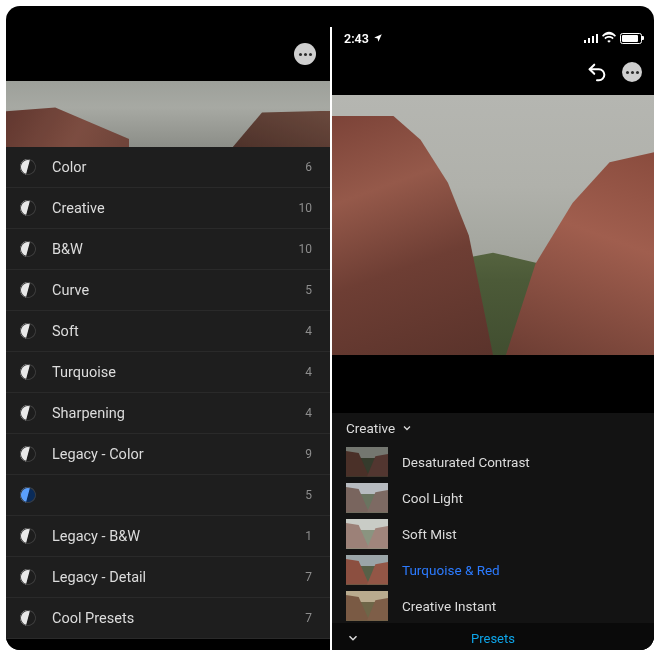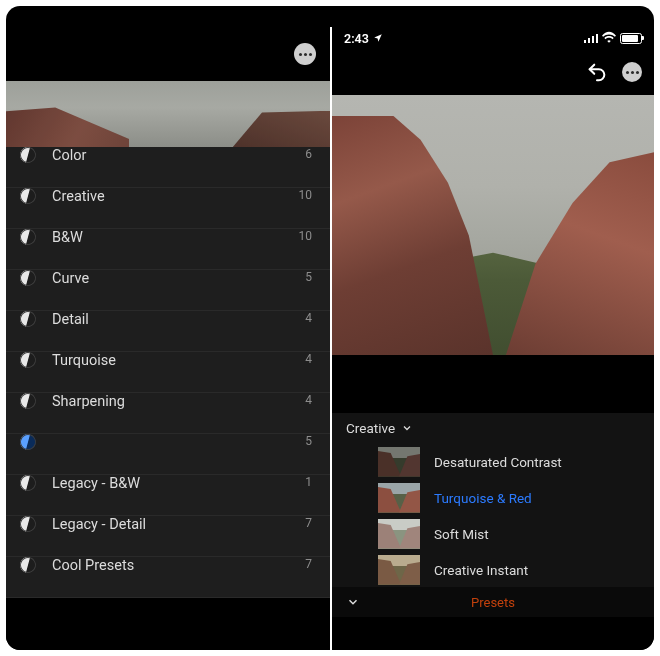--- a/index.html
+++ b/index.html
@@ -69,21 +69,21 @@
     background: linear-gradient(200deg, #7d5648, #5b3a31);
     clip-path: polygon(0 100%, 30% 5%, 100% 0, 100% 100%);
     filter: brightness(.85);
   }
 
   .cat-list {
     background: #1e1e1e;
   }
   .cat-row {
     display: flex;
-    align-items: flex-start;
+    align-items: center;
     height: 41px;
     padding: 0 18px 0 14px;
     border-bottom: 1px solid #2a2a2a;
     color: #dcdcdc;
     font-size: 14.5px;
   }
   .cat-row.selected { color: #2c7bff; }
   .cat-row .swatch {
     width: 16px; height: 16px; border-radius: 50%;
     margin-right: 16px;
@@ -156,42 +156,41 @@
 
   .dropdown-row {
     height: 30px; display:flex; align-items:center; gap:6px;
     padding: 0 14px; font-size: 13.5px; color:#dcdcdc;
     background:#131313;
   }
   .chev { width:12px; height:12px; }
 
   .preset-list {
     background:#131313;
-    padding-left:32px;
   }
   .preset-row {
     display:flex; align-items:center;
     height: 36px;
     padding: 0 0 0 14px;
     font-size: 13.5px;
     color:#dcdcdc;
     border-top: 1px solid rgba(255,255,255,0);
   }
   .preset-row.selected { color:#2c7bff; }
   .preset-row .thumb {
     width: 42px; height: 30px; margin-right: 14px;
     position: relative; overflow: hidden;
   }
 
   .bottom-bar {
     height: 30px;
     background:#0a0a0a;
     display:flex; align-items:center; justify-content:center;
     position: relative;
-    color:#c2410c; font-size: 13px;
+    color:#0ea5e9; font-size: 13px;
   }
   .bottom-bar .chev-down {
     position:absolute; left:14px; top:50%; transform: translateY(-50%);
     width:14px; height:14px;
   }
 
   .ps-badge {
     position:absolute; right:6px; bottom:4px;
     display:flex; flex-direction:column; align-items:center;
     color:#fff; font-weight:700; letter-spacing:1px;
@@ -246,32 +245,37 @@
           <span>B&amp;W</span>
           <span class="count">10</span>
         </div>
         <div class="cat-row">
           <span class="swatch"></span>
           <span>Curve</span>
           <span class="count">5</span>
         </div>
         <div class="cat-row">
           <span class="swatch"></span>
-          <span>Detail</span>
+          <span>Soft</span>
           <span class="count">4</span>
         </div>
         <div class="cat-row">
           <span class="swatch"></span>
           <span>Turquoise</span>
           <span class="count">4</span>
         </div>
         <div class="cat-row">
           <span class="swatch"></span>
           <span>Sharpening</span>
           <span class="count">4</span>
+        </div>
+        <div class="cat-row">
+          <span class="swatch"></span>
+          <span>Legacy - Color</span>
+          <span class="count">9</span>
         </div>
         <div class="cat-row selected">
           <span class="swatch"></span>
           <span class="count">5</span>
         </div>
         <div class="cat-row">
           <span class="swatch"></span>
           <span>Legacy - B&amp;W</span>
           <span class="count">1</span>
         </div>
@@ -341,43 +345,54 @@
           <div class="thumb v0">
             <div class="th-base">
               <div class="sky"></div>
               <div class="land"></div>
               <div class="cl"></div>
               <div class="cr"></div>
             </div>
           </div>
           <span>Desaturated Contrast</span>
         </div>
+        <div class="preset-row">
+          <div class="thumb v1">
+            <div class="th-base">
+              <div class="sky"></div>
+              <div class="land"></div>
+              <div class="cl"></div>
+              <div class="cr"></div>
+            </div>
+          </div>
+          <span>Cool Light</span>
+        </div>
+        <div class="preset-row">
+          <div class="thumb v3">
+            <div class="th-base">
+              <div class="sky"></div>
+              <div class="land"></div>
+              <div class="cl"></div>
+              <div class="cr"></div>
+            </div>
+          </div>
+          <span>Soft Mist</span>
+        </div>
         <div class="preset-row selected">
           <div class="thumb v2">
             <div class="th-base">
               <div class="sky"></div>
               <div class="land"></div>
               <div class="cl"></div>
               <div class="cr"></div>
             </div>
           </div>
           <span>Turquoise &amp; Red</span>
         </div>
         <div class="preset-row">
-          <div class="thumb v3">
-            <div class="th-base">
-              <div class="sky"></div>
-              <div class="land"></div>
-              <div class="cl"></div>
-              <div class="cr"></div>
-            </div>
-          </div>
-          <span>Soft Mist</span>
-        </div>
-        <div class="preset-row">
           <div class="thumb v4">
             <div class="th-base">
               <div class="sky"></div>
               <div class="land"></div>
               <div class="cl"></div>
               <div class="cr"></div>
             </div>
           </div>
           <span>Creative Instant</span>
         </div>

